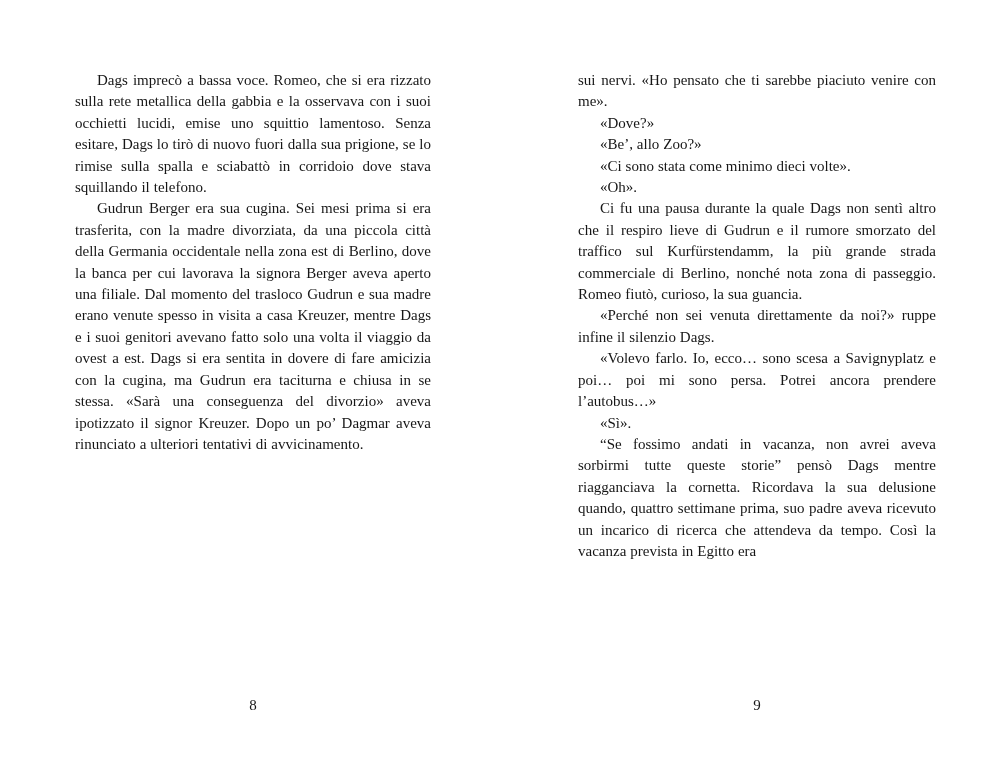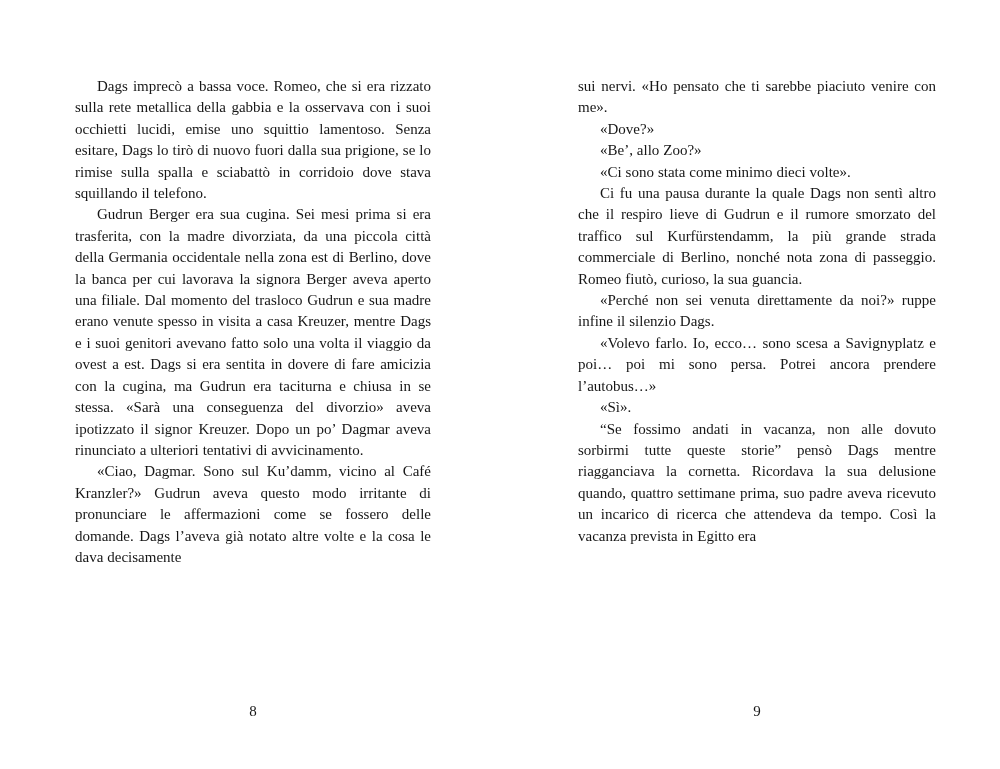--- a/index.html
+++ b/index.html
@@ -6,21 +6,21 @@
   html, body { background: #ffffff; }
   body {
     width: 1000px;
     height: 769px;
     position: relative;
     overflow: hidden;
     font-family: "Liberation Serif", "DejaVu Serif", serif;
     color: #161616;
   }
   .spread { position: absolute; inset: 0; }
-  .page { position: absolute; top: 6px; height: 698px; }
+  .page { position: absolute; top: 0; height: 698px; }
   .page-left  { left: 75px;  width: 356px; }
   .page-right { left: 578px; width: 358px; }
   .text-block { position: absolute; top: 70px; left: 0; right: 0; }
   .para {
     font-size: 15px;
     line-height: 21.4px;
     text-align: justify;
     hyphens: auto;
     -webkit-hyphens: auto;
     word-spacing: 0.2px;
@@ -37,33 +37,33 @@
 </style>
 </head>
 <body>
 
 <div class="spread">
 
   <div class="page page-left">
     <div class="text-block" id="left-text">
         <p class="para indent">Dags imprecò a bassa voce. Romeo, che si era rizzato sulla rete metallica della gabbia e la osservava con i suoi occhietti lucidi, emise uno squittio lamentoso. Senza esitare, Dags lo tirò di nuovo fuori dalla sua prigione, se lo rimise sulla spalla e sciabattò in corridoio dove stava squillando il telefono.</p>
         <p class="para indent">Gudrun Berger era sua cugina. Sei mesi prima si era trasferita, con la madre divorziata, da una piccola città della Germania occidentale nella zona est di Berlino, dove la banca per cui lavorava la signora Berger aveva aperto una filiale. Dal momento del trasloco Gudrun e sua madre erano venute spesso in visita a casa Kreuzer, mentre Dags e i suoi genitori avevano fatto solo una volta il viaggio da ovest a est. Dags si era sentita in dovere di fare amicizia con la cugina, ma Gudrun era taciturna e chiusa in se stessa. «Sarà una conseguenza del divorzio» aveva ipotizzato il signor Kreuzer. Dopo un po’ Dagmar aveva rinunciato a ulteriori tentativi di avvicinamento.</p>
-        <p class="para indent">«Ciao, Dagmar. Sono sul Ku’damm, vicino al Café Kranzler?» Gudrun aveva questo modo irritante di pronunciare le affermazioni come se fossero delle domande. Dags l’aveva già notato altre volte e la cosa le dava decisamente</p>
       </div>
     <div class="page-number">8</div>
   </div>
 
   <div class="page page-right">
     <div class="text-block" id="right-text">
         <p class="para">sui nervi. «Ho pensato che ti sarebbe piaciuto venire con me».</p>
         <p class="para indent">«Dove?»</p>
         <p class="para indent">«Be’, allo Zoo?»</p>
         <p class="para indent">«Ci sono stata come minimo dieci volte».</p>
+        <p class="para indent">«Oh».</p>
         <p class="para indent">Ci fu una pausa durante la quale Dags non sentì altro che il respiro lieve di Gudrun e il rumore smorzato del traffico sul Kurfürstendamm, la più grande strada commerciale di Berlino, nonché nota zona di passeggio. Romeo fiutò, curioso, la sua guancia.</p>
         <p class="para indent">«Perché non sei venuta direttamente da noi?» ruppe infine il silenzio Dags.</p>
         <p class="para indent">«Volevo farlo. Io, ecco… sono scesa a Savignyplatz e poi… poi mi sono persa. Potrei ancora prendere l’autobus…»</p>
         <p class="para indent">«Sì».</p>
-        <p class="para indent">“Se fossimo andati in vacanza, non alle dovuto sorbirmi tutte queste storie” pensò Dags mentre riagganciava la cornetta. Ricordava la sua delusione quando, quattro settimane prima, suo padre aveva ricevuto un incarico di ricerca che attendeva da tempo. Così la vacanza prevista in Egitto era</p>
+        <p class="para indent">“Se fossimo andati in vacanza, non avrei aveva sorbirmi tutte queste storie” pensò Dags mentre riagganciava la cornetta. Ricordava la sua delusione quando, quattro settimane prima, suo padre aveva ricevuto un incarico di ricerca che attendeva da tempo. Così la vacanza prevista in Egitto era</p>
       </div>
     <div class="page-number">9</div>
   </div>
 
 </div>
 
 </body></html>

